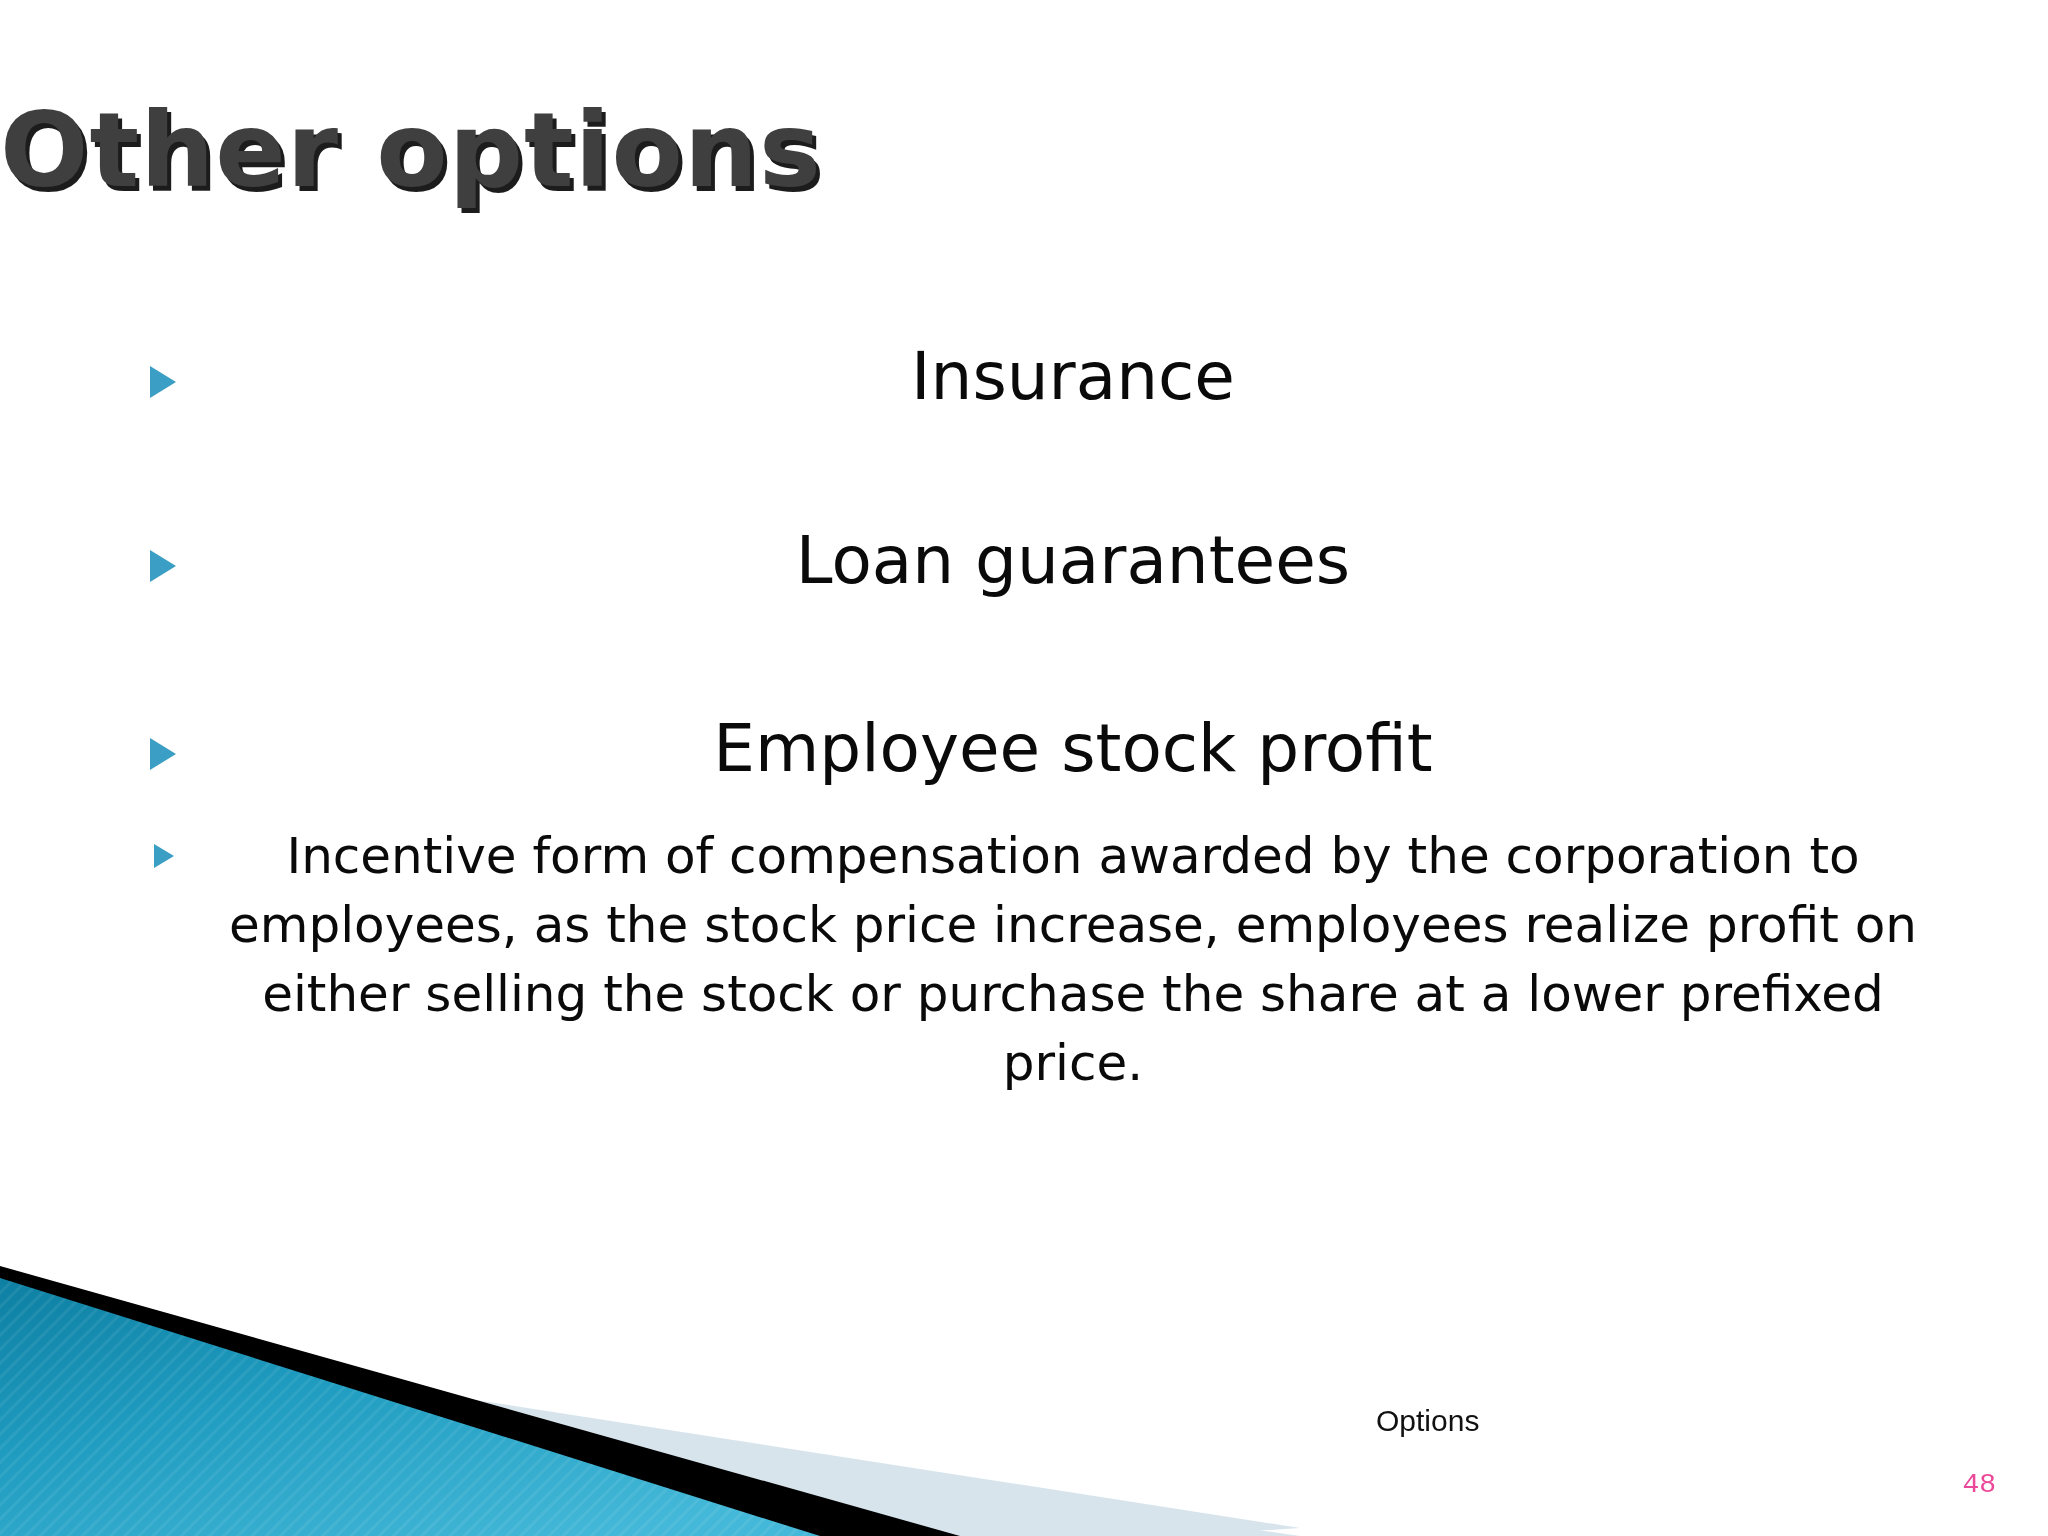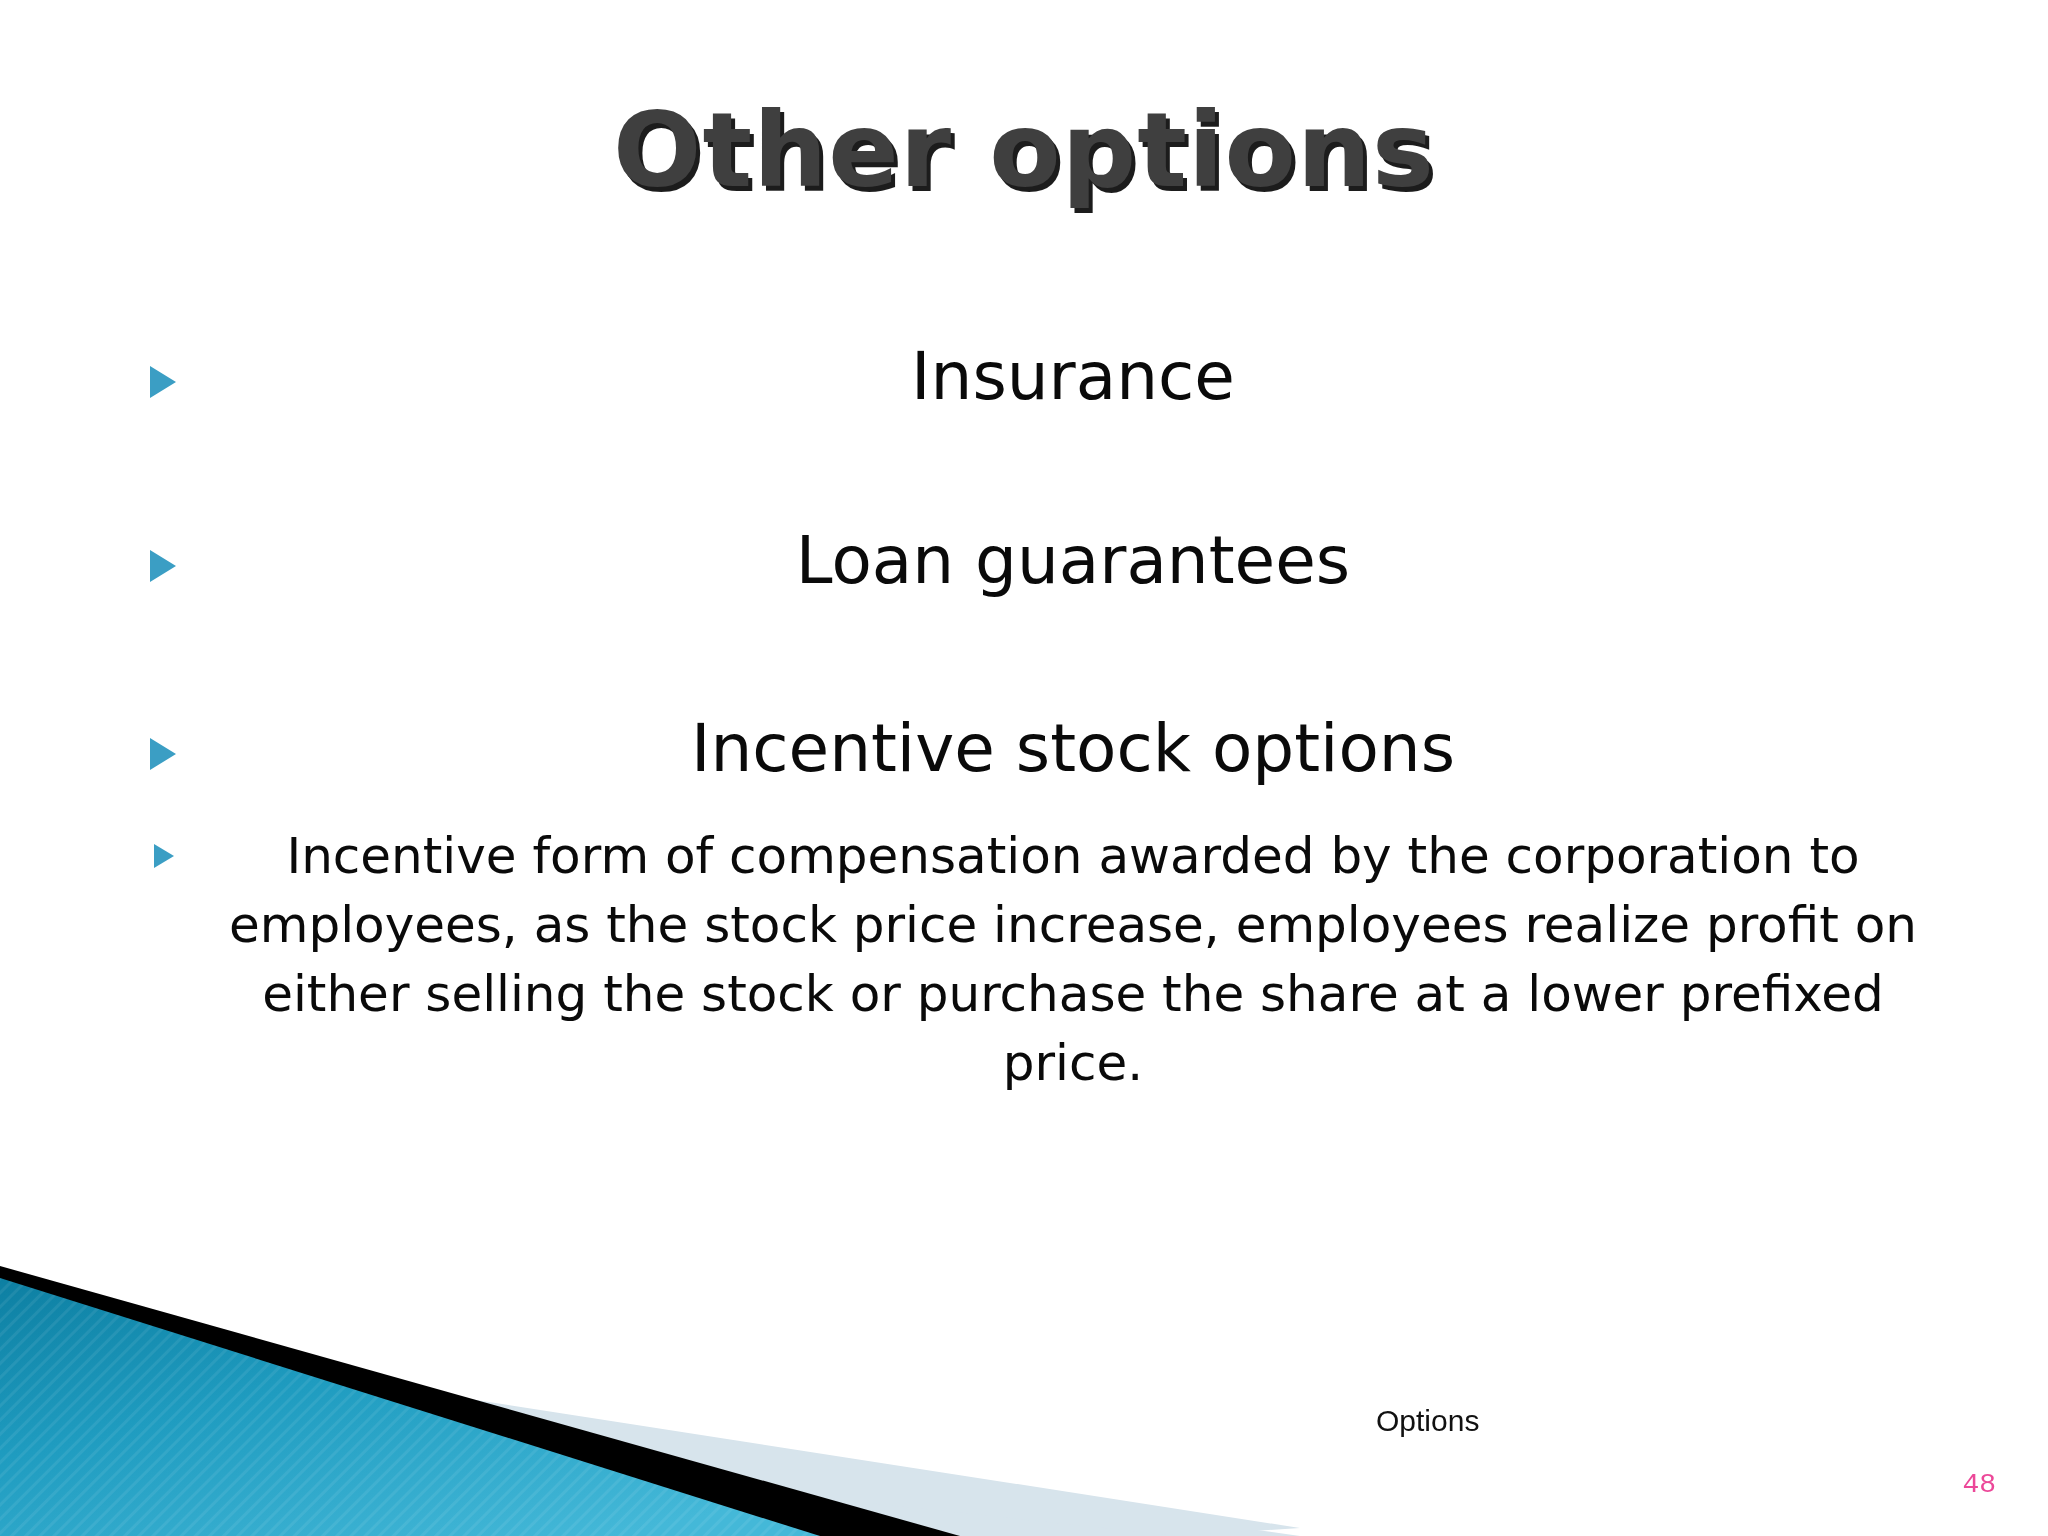--- a/index.html
+++ b/index.html
@@ -21,21 +21,20 @@
     background: #ffffff;
     overflow: hidden;
   }
 
   
   .slide-title {
     position: absolute;
     top: 96px;
     left: 0;
     width: 2048px;
-    text-align: center;
     font-family: "DejaVu Sans", sans-serif;
     font-weight: bold;
     font-size: 104px;
     line-height: 1.05;
     letter-spacing: 1px;
     color: #3f3f3f;
     text-shadow: 4px 5px 0 #1c1c1c;
     white-space: nowrap;
   }
 
@@ -133,21 +132,21 @@
       <span>Loan guarantees</span>
     </div>
 
     <div class="gap-sm"></div>
 
 
     <div class="gap-md"></div>
 
     <div class="lvl1">
       <span class="bullet-tri"></span>
-      <span>Incentive stock options</span>
+      <span>Employee stock profit</span>
     </div>
 
     <div class="gap-sm"></div>
 
     <div class="lvl2">
       <span class="bullet-tri"></span>
       <span>Incentive form of compensation awarded by the corporation to employees, as the stock price increase, employees realize profit on either selling the stock or purchase the share at a lower prefixed price.</span>
     </div>
 
   </div>

